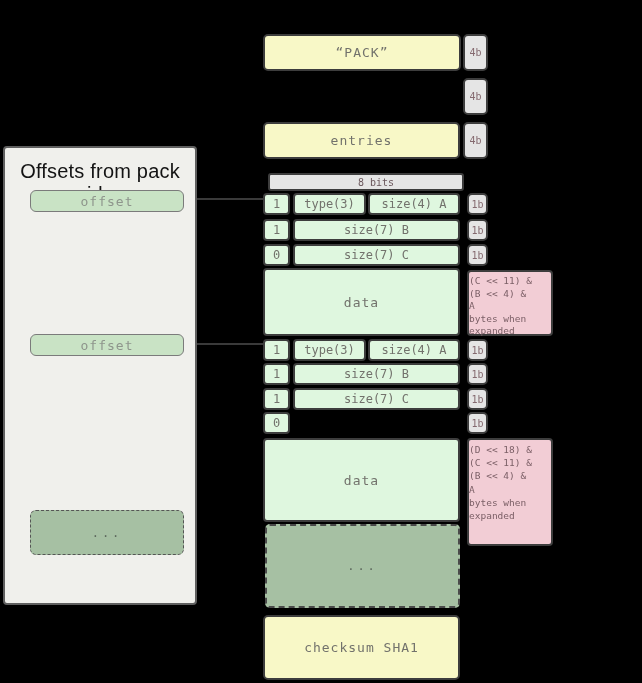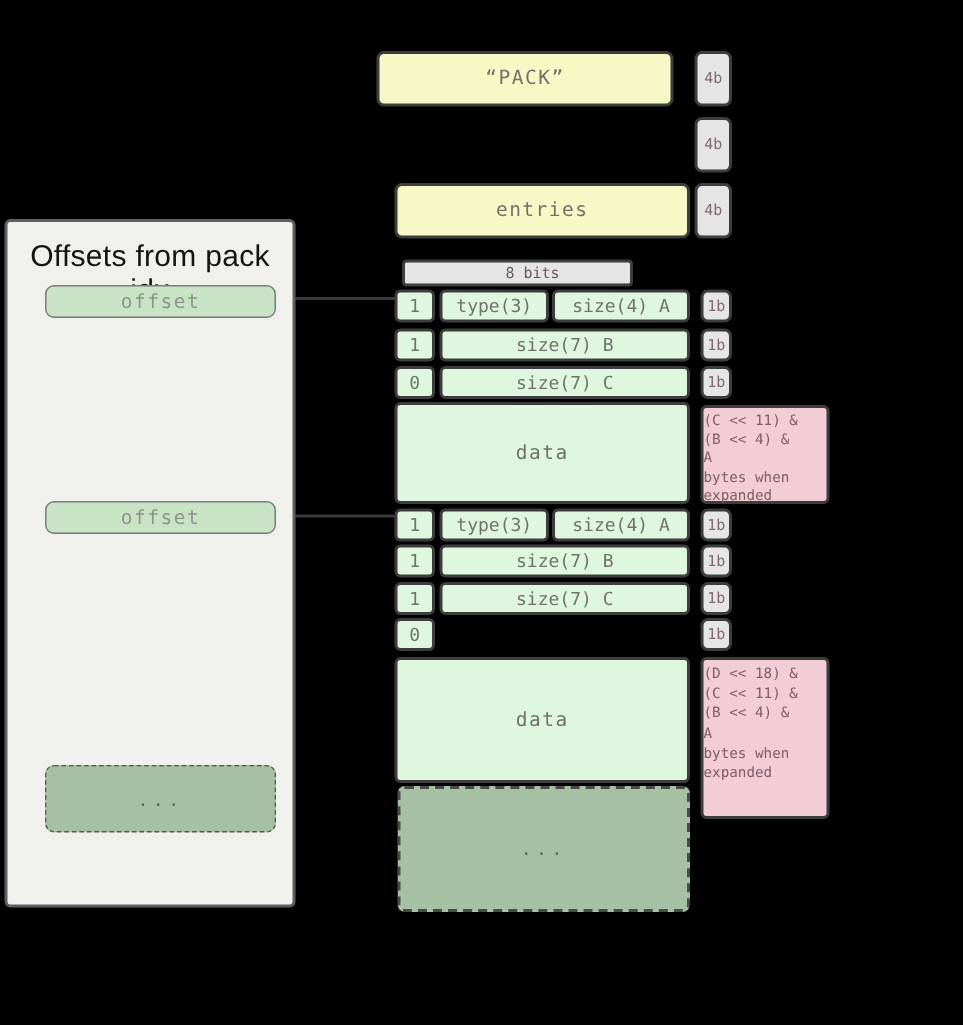--- a/index.html
+++ b/index.html
@@ -68,39 +68,39 @@
       <span>offset</span>
     </div>
     <div class="offset-box" style="top:186px;">
       <span>offset</span>
     </div>
     <div class="panel-dots">
       <span>...</span>
     </div>
   </div>
 
-  <div class="box yellow" style="left:251px; top:34px;  width:198px; height:37px;">
+  <div class="box yellow" style="left:263px; top:34px;  width:198px; height:37px;">
     <span>“PACK”</span>
   </div>
   <div class="box pink tag" style="left:463px; top:34px; width:25px; height:37px;">
     <span>4b</span>
   </div>
 
   <div class="box pink tag" style="left:463px; top:78px; width:25px; height:37px;">
     <span>4b</span>
   </div>
 
   <div class="box yellow" style="left:263px; top:122px; width:197px; height:37px;">
     <span>entries</span>
   </div>
   <div class="box pink tag" style="left:463px; top:122px; width:25px; height:37px;">
     <span>4b</span>
   </div>
 
-  <div class="box pink bitshdr" style="left:268px; top:173px; width:154px; height:18px;padding-left:20px;">
+  <div class="box pink bitshdr" style="left:268px; top:173px; width:196px; height:18px;padding-left:20px;">
     <span>8 bits</span>
   </div>
 
   <div class="box mint bitcell" style="left:263px; top:193px; width:27px; height:22px;">
     <span>1</span>
   </div>
   <div class="box mint bitcell" style="left:293px; top:193px; width:73px; height:22px;">
     <span>type(3)</span>
   </div>
   <div class="box mint bitcell" style="left:368px; top:193px; width:92px; height:22px;">
@@ -190,14 +190,17 @@
     <div>(B &lt;&lt; 4) &amp;</div>
     <div>A</div>
     <div>bytes when</div>
     <div>expanded</div>
   </div>
 
   <div class="box sage dashed dots" style="left:265px; top:524px; width:195px; height:84px; border-radius:5px;">
     <span>...</span>
   </div>
 
+  <div class="box yellow" style="left:263px; top:615px; width:197px; height:65px;">
+    <span>checksum SHA1</span>
+  </div>
 
 </div>
 
 </body></html>

